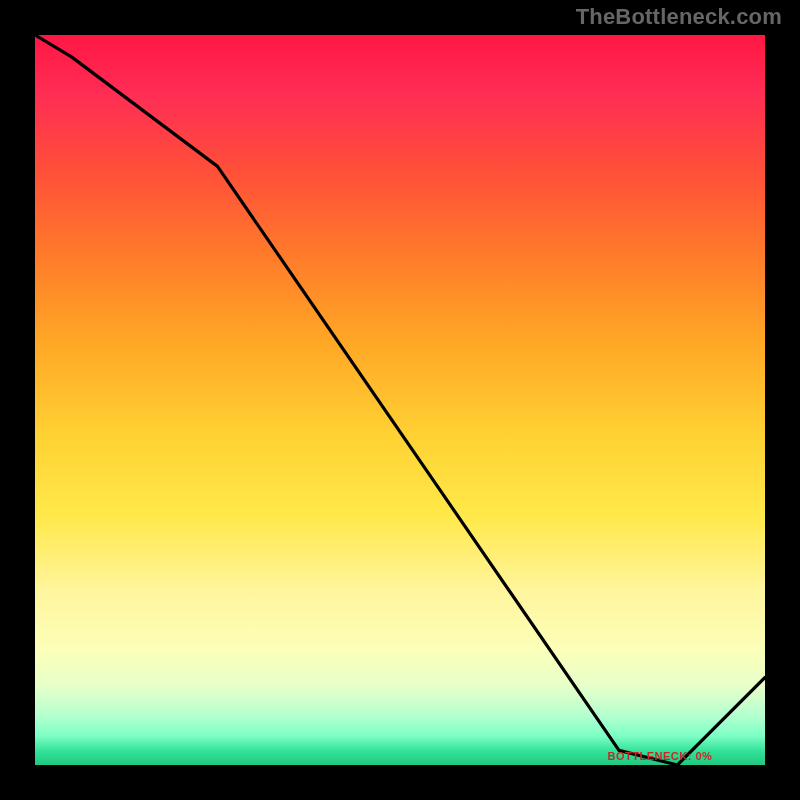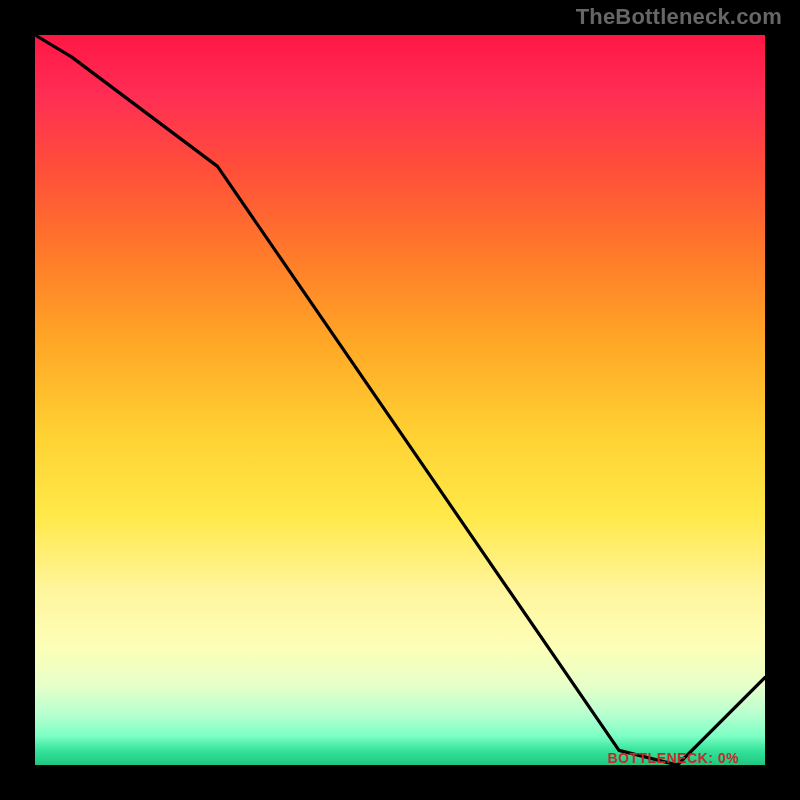--- a/index.html
+++ b/index.html
@@ -61,21 +61,21 @@
       #35e39a 98%,
       #1fc77f 100%
     );
   }
   svg.line {
     position: absolute;
     inset: 0;
   }
   .label {
     position: absolute;
-    font-size: 14px;
+    font-size: 11px;
     font-weight: 700;
     color: #c62828;
     letter-spacing: 0.5px;
     white-space: nowrap;
   }
 </style>
 </head>
 <body>
 
 <div class="wrap">

